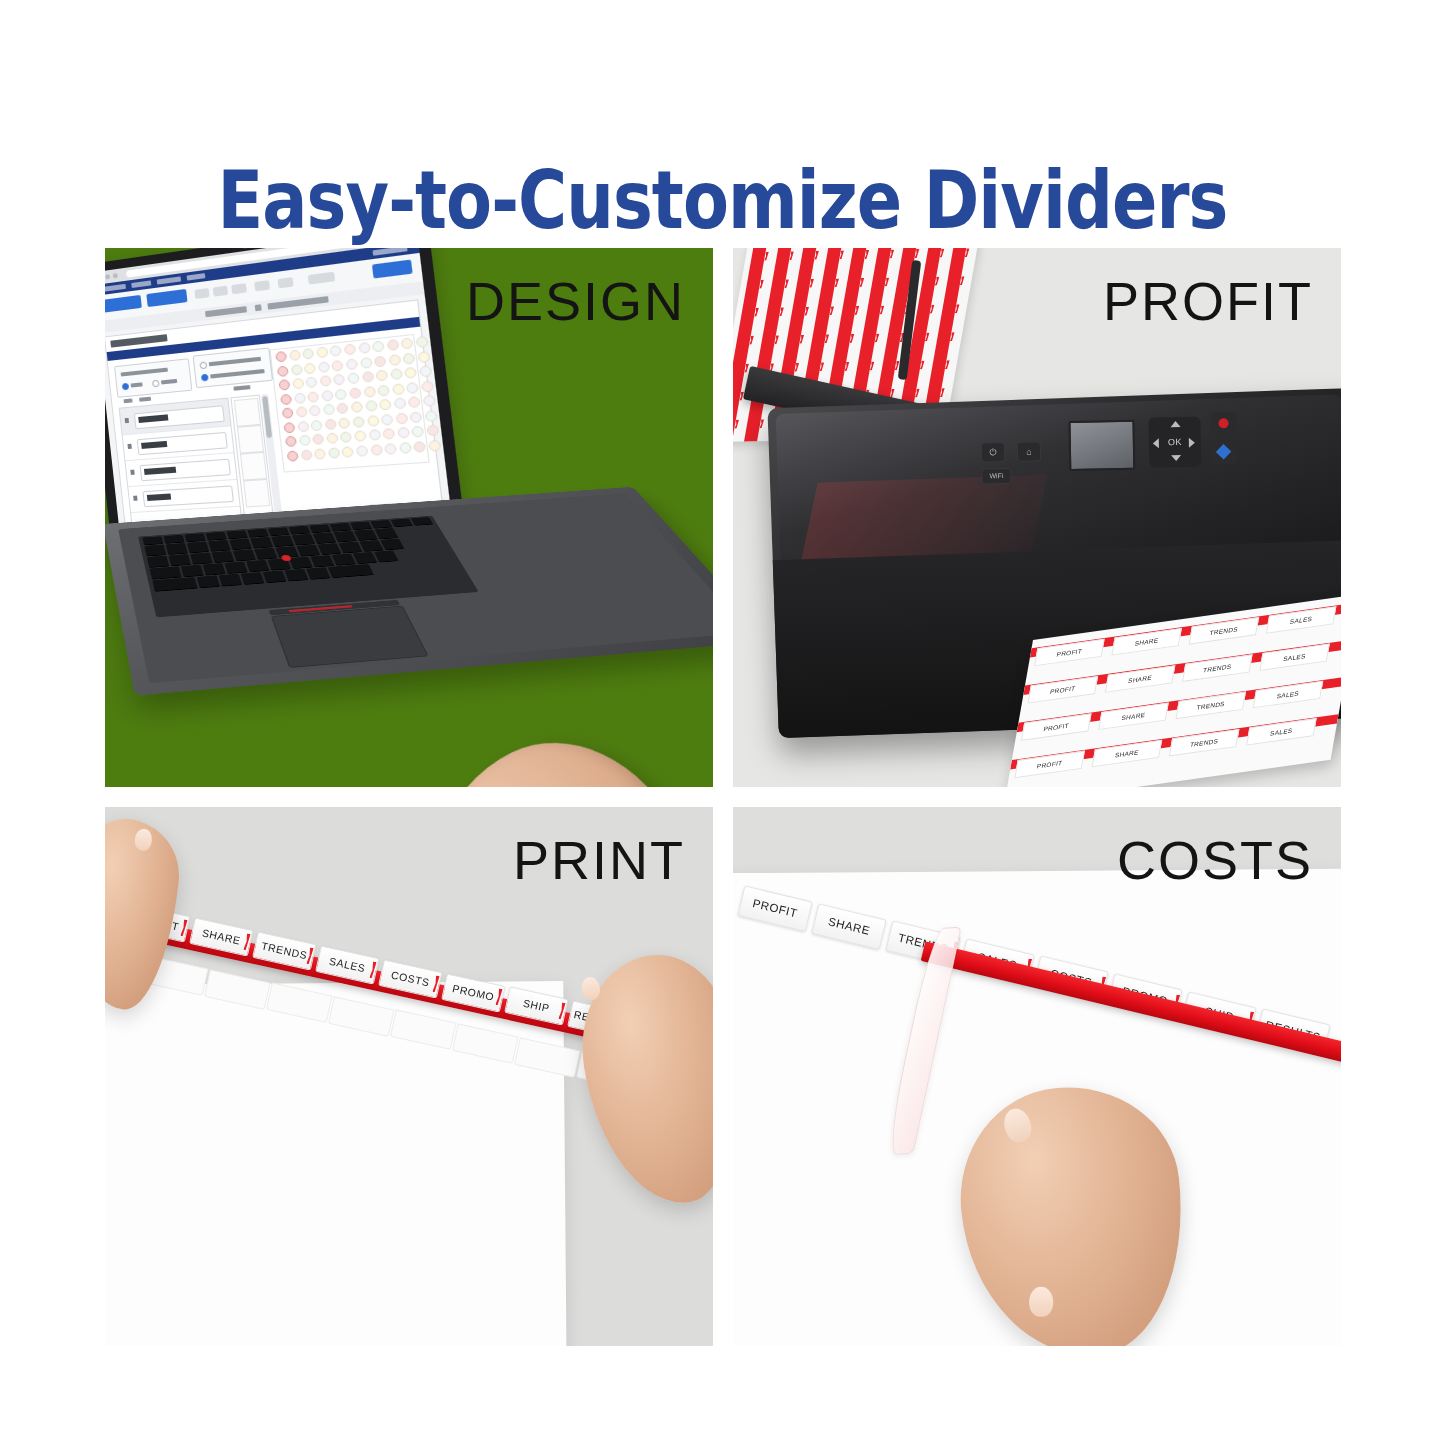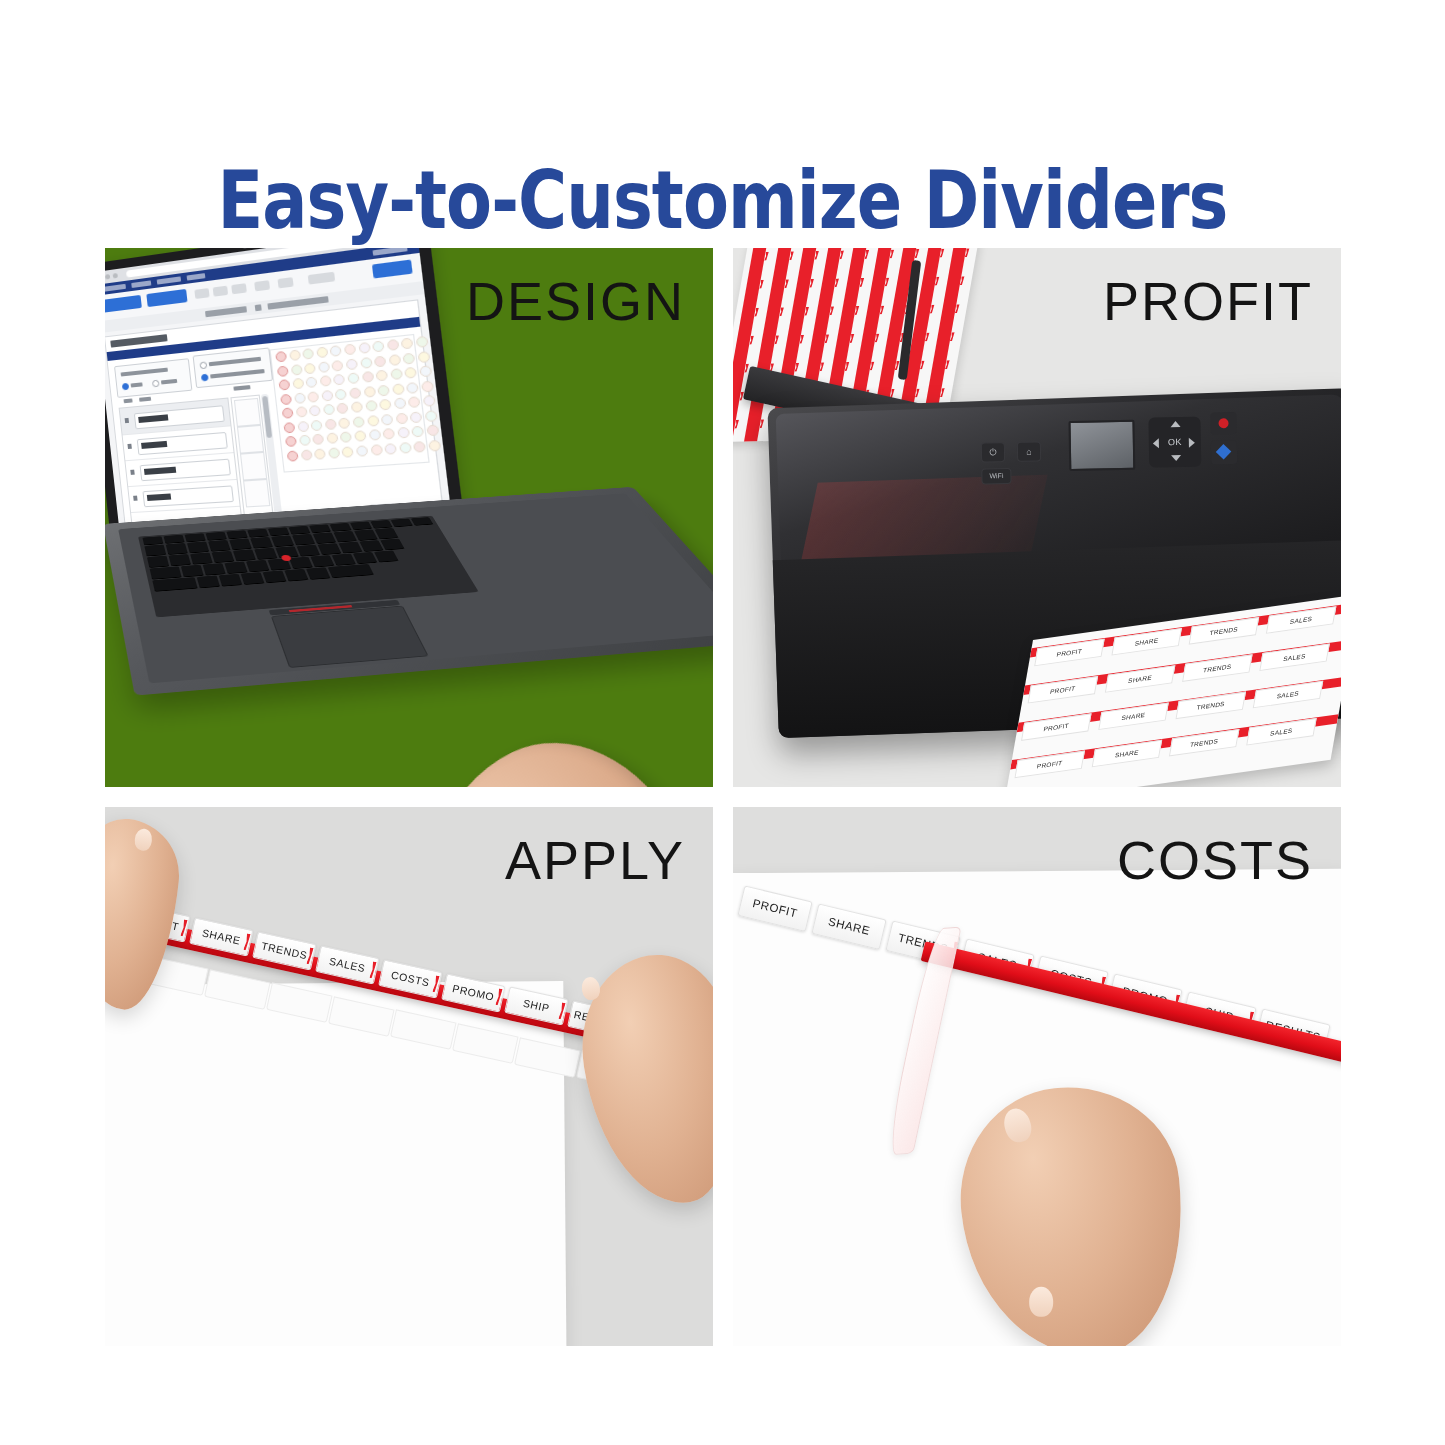--- a/index.html
+++ b/index.html
@@ -936,21 +936,21 @@
             <div class="out-red"></div>
             <div class="out-tab" style="left: 6px; width: 66px;">PROFIT</div>
             <div class="out-tab" style="left: 84px; width: 66px;">SHARE</div>
             <div class="out-tab" style="left: 162px; width: 66px;">TRENDS</div>
             <div class="out-tab" style="left: 240px; width: 66px;">SALES</div>
           </div>
         </div>
     </div>
 
     <div class="panel" id="panel-apply">
-      <div class="panel-label">APPLY</div>
+      <div class="panel-label">PRINT</div>
 
       <div class="sheet-white" style="left:-10px;top:176px;width:470px;height:400px;transform:rotate(-0.5deg)"></div>
 
       <div id="apply-dividers">
           <div class="divider-sheet" style="left: 40px; top: 148px; width: 60px; height: 26px; transform: rotate(12.4deg); transform-origin: left center;"></div>
           <div class="divider-sheet" style="left: 102px; top: 161.6px; width: 60px; height: 26px; transform: rotate(12.4deg); transform-origin: left center;"></div>
           <div class="divider-sheet" style="left: 164px; top: 175.2px; width: 60px; height: 26px; transform: rotate(12.4deg); transform-origin: left center;"></div>
           <div class="divider-sheet" style="left: 226px; top: 188.8px; width: 60px; height: 26px; transform: rotate(12.4deg); transform-origin: left center;"></div>
           <div class="divider-sheet" style="left: 288px; top: 202.4px; width: 60px; height: 26px; transform: rotate(12.4deg); transform-origin: left center;"></div>
           <div class="divider-sheet" style="left: 350px; top: 216px; width: 60px; height: 26px; transform: rotate(12.4deg); transform-origin: left center;"></div>

